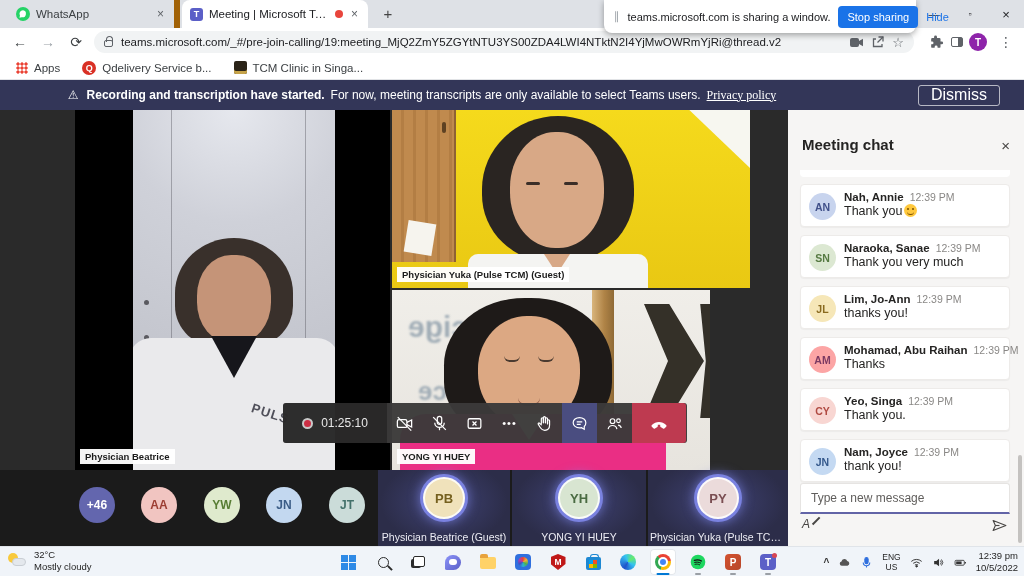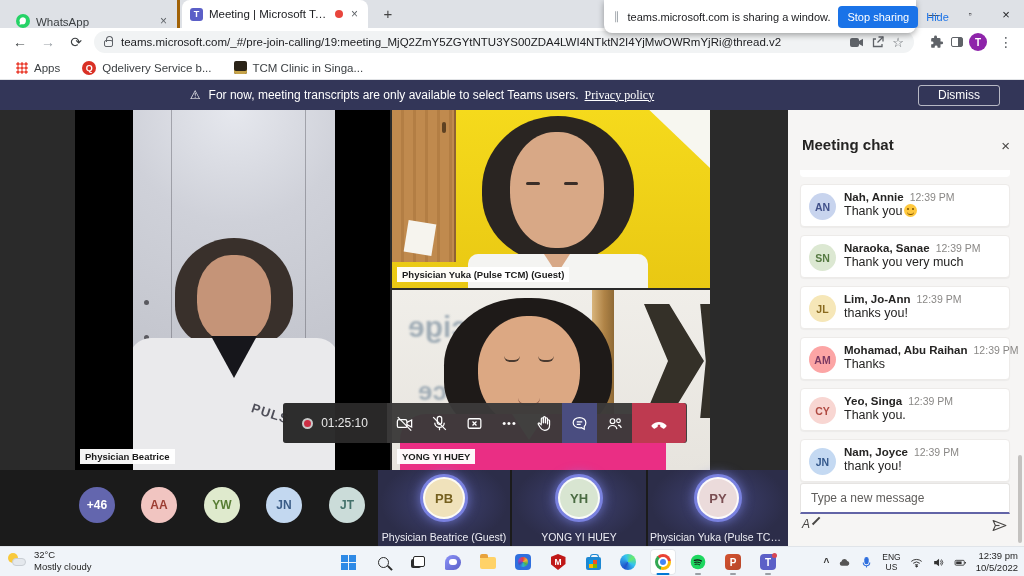--- a/index.html
+++ b/index.html
@@ -3,21 +3,21 @@
 <meta charset="utf-8">
 <style>
   html,body{margin:0;padding:0;background:#000;}
   #screen{position:relative;width:1024px;height:576px;overflow:hidden;
           font-family:"Liberation Sans","DejaVu Sans",sans-serif;background:#DEE1E6;}
   *{box-sizing:border-box;}
 
   
   .tabstrip{position:absolute;left:0;top:0;width:1024px;height:28px;background:#DEE1E6;}
   .tab{position:absolute;top:0;height:28px;display:flex;align-items:center;gap:6px;padding:0 8px;font-size:11.5px;color:#3C4043;}
-  .tab.inactive{left:8px;width:172px;border-right:3px solid #a16207;align-items:flex-end;}
+  .tab.inactive{left:8px;width:172px;border-right:6px solid #a16207;}
   .tab.active{left:182px;width:186px;background:#FFFFFF;border-radius:8px 8px 0 0;color:#202124;}
   .tab .title{flex:1;white-space:nowrap;overflow:hidden;text-overflow:ellipsis;}
   .tab .x{color:#5F6368;font-size:12px;padding:0 2px;}
   .fav-wa{width:14px;height:14px;border-radius:50%;background:#25D366;position:relative;flex:0 0 14px;}
   .fav-wa svg{position:absolute;inset:2px;}
   .fav-teams{width:13px;height:13px;border-radius:3px;background:#5B5FC7;color:#fff;font-size:9px;font-weight:bold;
              display:flex;align-items:center;justify-content:center;flex:0 0 13px;}
   .recdot{width:8px;height:8px;border-radius:50%;background:#E8453C;flex:0 0 8px;}
   .newtab{position:absolute;left:378px;top:4px;width:20px;height:20px;text-align:center;line-height:19px;font-size:15px;color:#444;}
   .winctl{position:absolute;top:0;height:28px;width:36px;display:flex;align-items:center;justify-content:center;font-size:11px;color:#202124;}
@@ -56,21 +56,21 @@
         display:flex;align-items:center;justify-content:center;}
   .tcmico{width:13px;height:13px;background:#2A2318;border-radius:2px;box-shadow:inset 0 -3px 0 #C7A44A;}
 
   
   .banner{position:absolute;left:0;top:80px;width:1024px;height:30px;background:#333658;color:#fff;
           display:flex;align-items:center;justify-content:center;gap:6px;padding-left:40px;padding-right:220px;font-size:12px;}
   .banner .warn{font-size:12px;margin-right:2px;}
   .banner b{font-size:12px;}
   .banner a{color:#fff;text-decoration:underline;font-family:Liberation Serif, serif;}
   .dismiss{position:absolute;right:24px;top:84.5px;width:82px;height:21px;border:1px solid rgba(255,255,255,.65);
-           border-radius:3px;color:#fff;font-size:12px;display:flex;align-items:center;justify-content:center;}
+           border-radius:3px;color:#fff;font-size:16px;display:flex;align-items:center;justify-content:center;}
 
   
   .stage{position:absolute;left:0;top:110px;width:1024px;height:436px;background:#2A2A2A;}
 
   .tile{position:absolute;overflow:hidden;}
   .plabel{position:absolute;left:5px;bottom:6px;background:rgba(255,255,255,.96);color:#1B1B1B;
           font-size:9.5px;font-weight:600;padding:2px 5px;white-space:nowrap;z-index:5;}
 
   
   .t-beatrice{left:75px;top:0;width:315px;height:360px;background:#000;}
@@ -78,21 +78,21 @@
              background:radial-gradient(circle at 50% 0%,#E6E8EE 0%,#CFD1D9 30%,#C3C5CD 70%,#B6B8C0 100%);}
   .bea-seam{position:absolute;top:0;width:1px;height:100%;background:rgba(60,60,70,.35);}
   .bea-dot{position:absolute;width:5px;height:5px;border-radius:50%;background:#5A5A60;}
   .bea-hair{position:absolute;left:42px;top:128px;width:118px;height:110px;background:#39302B;border-radius:55% 55% 42% 42%;}
   .bea-face{position:absolute;left:64px;top:145px;width:74px;height:88px;background:#C59478;border-radius:46%;}
   .bea-coat{position:absolute;left:-4px;top:228px;width:210px;height:140px;background:#EAEAEC;border-radius:22px 22px 0 0;}
   .bea-neck{position:absolute;left:78px;top:226px;width:46px;height:42px;background:#16161B;clip-path:polygon(0 0,100% 0,50% 100%);}
   .bea-puls{position:absolute;left:118px;top:296px;color:#50505A;font-weight:bold;font-size:13px;letter-spacing:1px;transform:rotate(18deg);}
 
   
-  .t-yuka{left:392px;top:0;width:318px;height:178px;background:linear-gradient(#F5DA1C,#E9C813);}
+  .t-yuka{left:392px;top:0;width:358px;height:178px;background:linear-gradient(#F5DA1C,#E9C813);}
   .yu-wood{position:absolute;left:0;top:0;width:64px;height:152px;border-right:2px solid #8F6234;
            background:repeating-linear-gradient(90deg,#C08A4E 0 9px,#B37E44 9px 12px);}
   .yu-paper{position:absolute;left:14px;top:112px;width:28px;height:32px;background:#F6F4EE;transform:rotate(9deg);}
   .yu-handle{position:absolute;left:50px;top:12px;width:4px;height:11px;background:#5E4122;border-radius:2px;}
   .yu-corner{position:absolute;right:0;top:0;width:74px;height:58px;background:#F7F7F0;clip-path:polygon(18% 0,100% 0,100% 100%);}
   .yu-hair{position:absolute;left:90px;top:6px;width:152px;height:146px;background:#2A2522;border-radius:50% 50% 46% 46%;}
   .yu-face{position:absolute;left:118px;top:22px;width:94px;height:116px;background:#D8A886;border-radius:48%;}
   .yu-eye{position:absolute;width:14px;height:3px;background:#3A2E28;border-radius:2px;top:72px;}
   .yu-shirt{position:absolute;left:76px;top:144px;width:180px;height:34px;background:#F4F4F2;border-radius:10px 10px 0 0;}
   .yu-collar{position:absolute;left:152px;top:144px;width:26px;height:20px;background:#D8A886;clip-path:polygon(0 0,100% 0,50% 100%);}
@@ -298,20 +298,21 @@
       <span>Qdelivery Service b...</span>
     </span>
     <span class="bm">
       <span class="tcmico"></span>
       <span>TCM Clinic in Singa...</span>
     </span>
   </div>
 
   <div class="banner">
     <span class="warn">⚠</span>
+    <b>Recording and transcription have started.</b>
     <span>For now, meeting transcripts are only available to select Teams users.</span>
     <a>Privacy policy</a>
   </div>
   <div class="dismiss">Dismiss</div>
 
   <div class="stage">
 
     <div class="tile t-beatrice">
       <div class="bea-video">
         <div class="bea-seam" style="left:38px;"></div>

